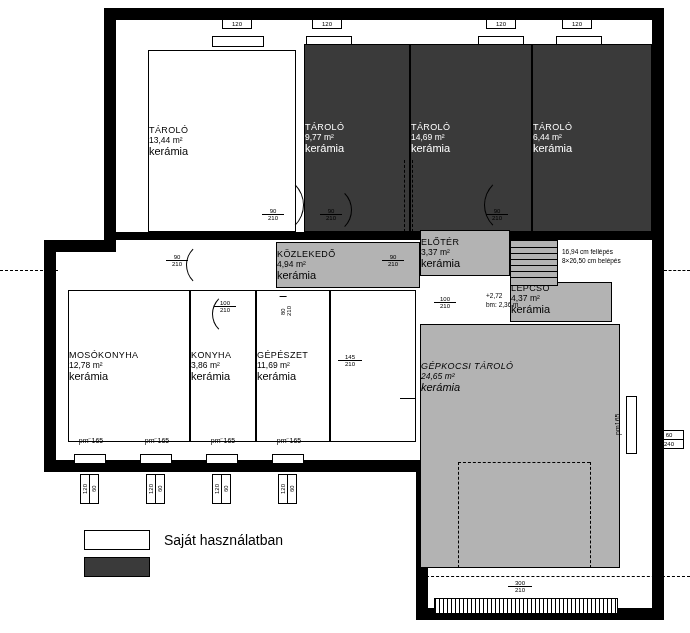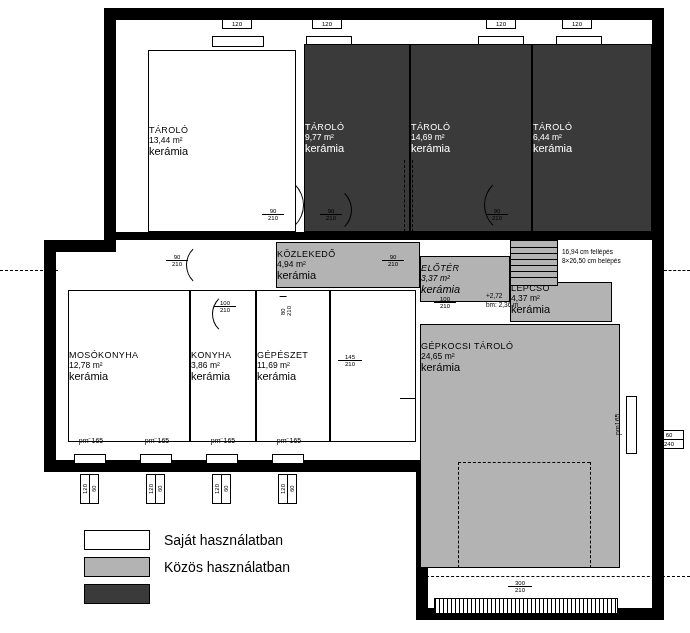--- a/index.html
+++ b/index.html
@@ -132,21 +132,21 @@
     <div style="border-bottom:1px solid #000;">90</div>
     <div>210</div>
   </div>
 
   <div class="room common" style="left:276px;top:242px;width:144px;height:46px;">
     <div class="nm">KÖZLEKEDŐ</div>
     <div class="ar">4,94 m²</div>
     <div class="mt">kerámia</div>
   </div>
 
-  <div class="room common" style="left:420px;top:256px;width:90px;height:46px;font-style:italic;">
+  <div class="room common" style="left:420px;top:230px;width:90px;height:46px;">
     <div class="nm">ELŐTÉR</div>
     <div class="ar">3,37 m²</div>
     <div class="mt">kerámia</div>
   </div>
 
   <div class="room common" style="left:510px;top:282px;width:102px;height:40px;justify-content:flex-start;">
     <div class="nm">LÉPCSŐ</div>
     <div class="ar">4,37 m²</div>
     <div class="mt">kerámia</div>
   </div>
@@ -215,21 +215,21 @@
   <div class="doorlbl" style="left:338px;top:354px;width:24px;">
     <div style="border-bottom:1px solid #000;">145</div>
     <div>210</div>
   </div>
 
   <div class="doorlbl" style="left:434px;top:296px;width:22px;">
     <div style="border-bottom:1px solid #000;">100</div>
     <div>210</div>
   </div>
 
-  <div class="room common" style="left:420px;top:324px;width:200px;height:244px;justify-content:flex-start;padding-top:16px;">
+  <div class="room common" style="left:420px;top:324px;width:200px;height:244px;justify-content:flex-start;padding-top:36px;font-style:italic;">
     <div class="nm">GÉPKOCSI TÁROLÓ</div>
     <div class="ar">24,65 m²</div>
     <div class="mt">kerámia</div>
   </div>
   <div class="dlineh" style="left:458px;top:462px;width:132px;"></div>
   <div class="dline" style="left:458px;top:462px;height:106px;"></div>
   <div class="dline" style="left:590px;top:462px;height:106px;"></div>
 
   <div class="hatch" style="left:434px;top:598px;width:184px;height:16px;"></div>
   <div class="doorlbl" style="left:508px;top:580px;width:24px;">
@@ -284,21 +284,17 @@
   <div class="dlineh" style="left:0px;top:270px;width:58px;"></div>
   <div class="dlineh" style="left:664px;top:270px;width:26px;"></div>
   <div class="dlineh" style="left:416px;top:576px;width:274px;"></div>
 
   <div class="legend" style="left:84px;top:530px;text-align:center;">
     <div class="row">
       <div class="sw own"></div>
       <div class="tx">Saját használatban</div>
     </div>
     <div class="row">
-      <div class="sw common"></div>
-      <div class="tx">Közös használatban</div>
-    </div>
-    <div class="row">
       <div class="sw other"></div>
     </div>
   </div>
 
 </div>
 
 </body></html>

